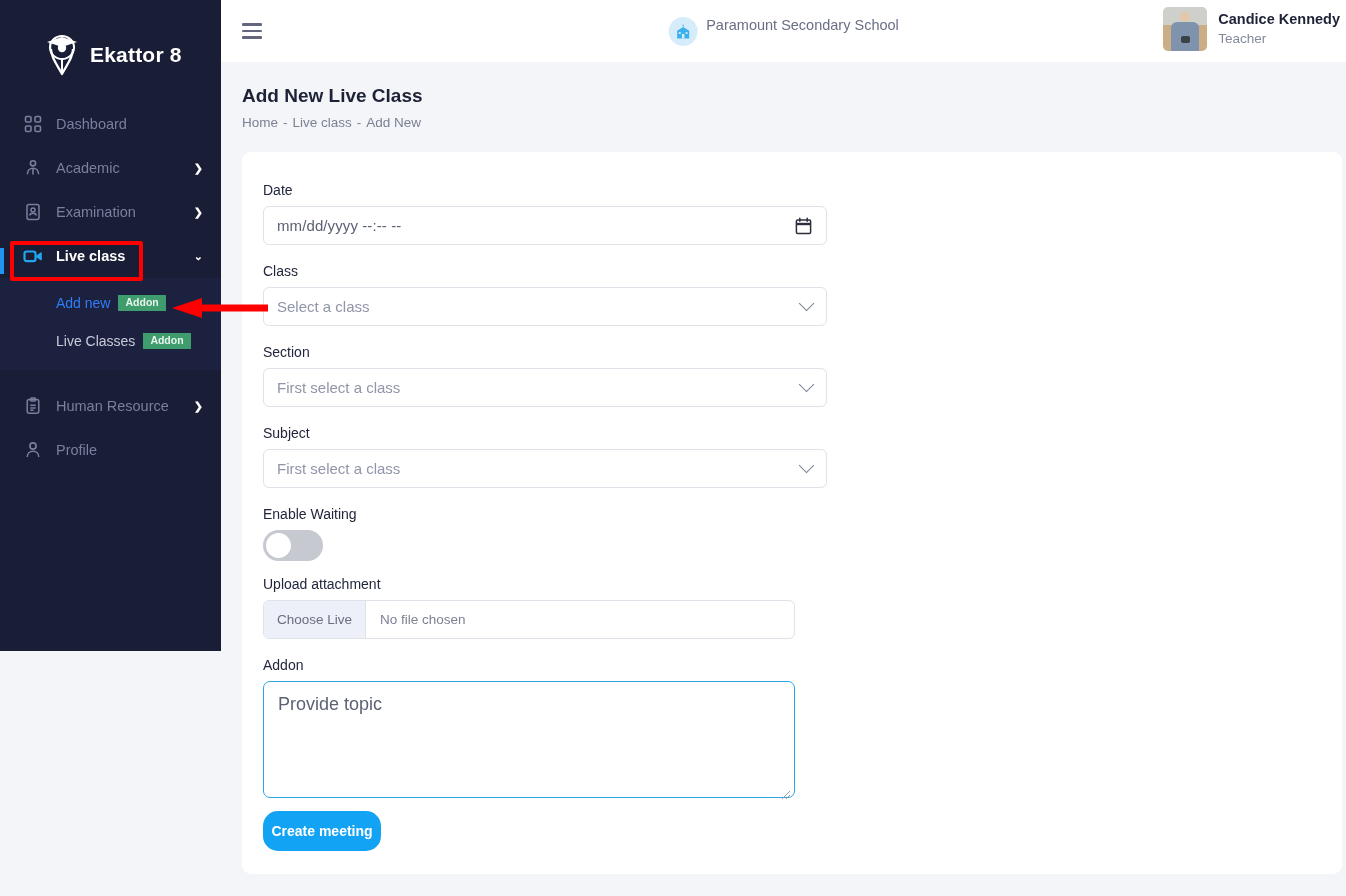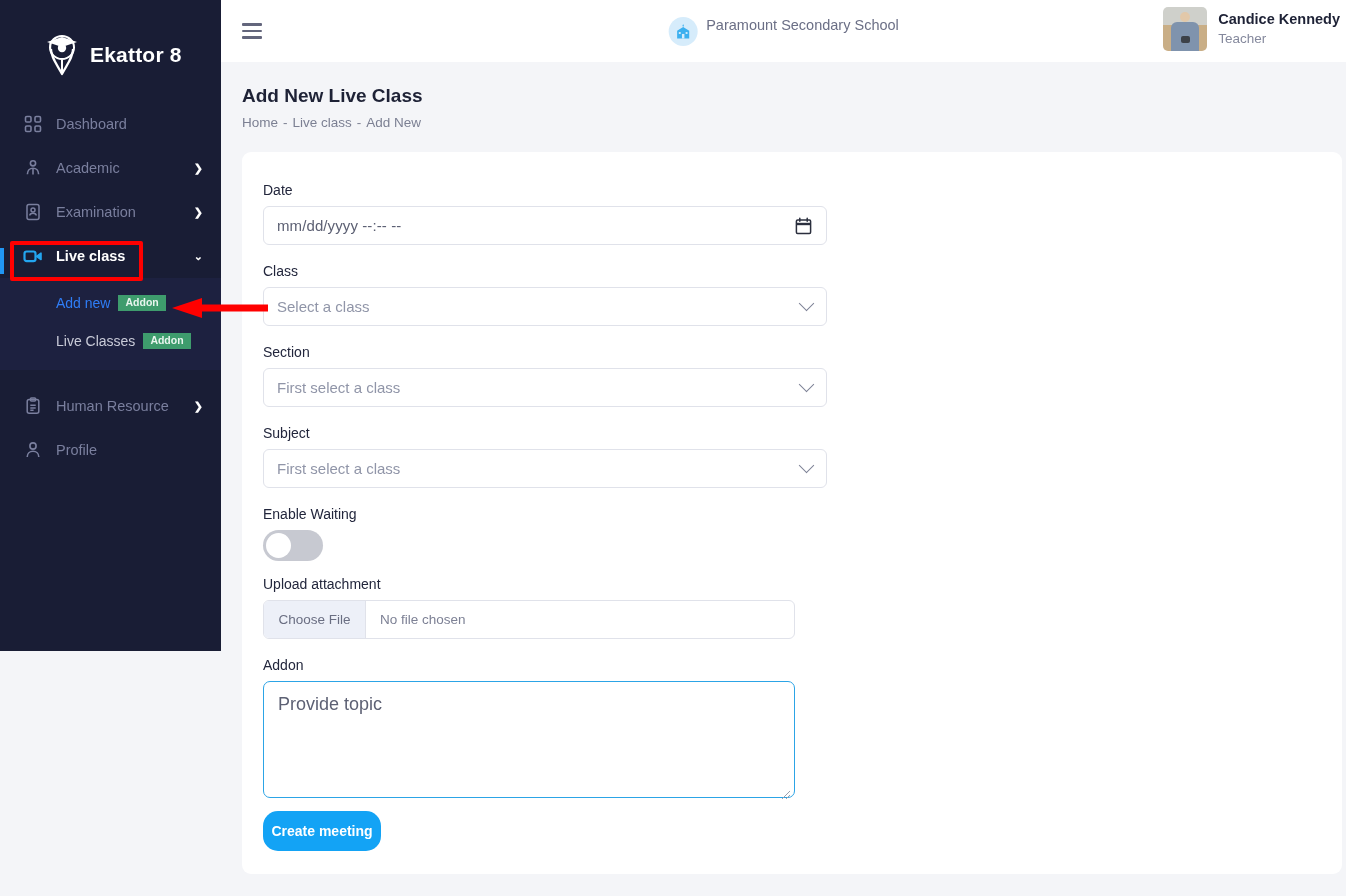--- a/index.html
+++ b/index.html
@@ -487,21 +487,21 @@
           <span class="knob"></span>
         </div>
       </div>
 
       <div class="gap-sm"></div>
 
       
       <div class="field">
         <label class="field-label">Upload attachment</label>
         <div class="file-row">
-          <div class="file-btn">Choose File</div>
+          <div class="file-btn">Choose Live</div>
           <div class="file-name">No file chosen</div>
         </div>
       </div>
 
       <div class="gap"></div>
 
       
       <div class="field">
         <label class="field-label">Addon</label>
         <div class="textarea">

